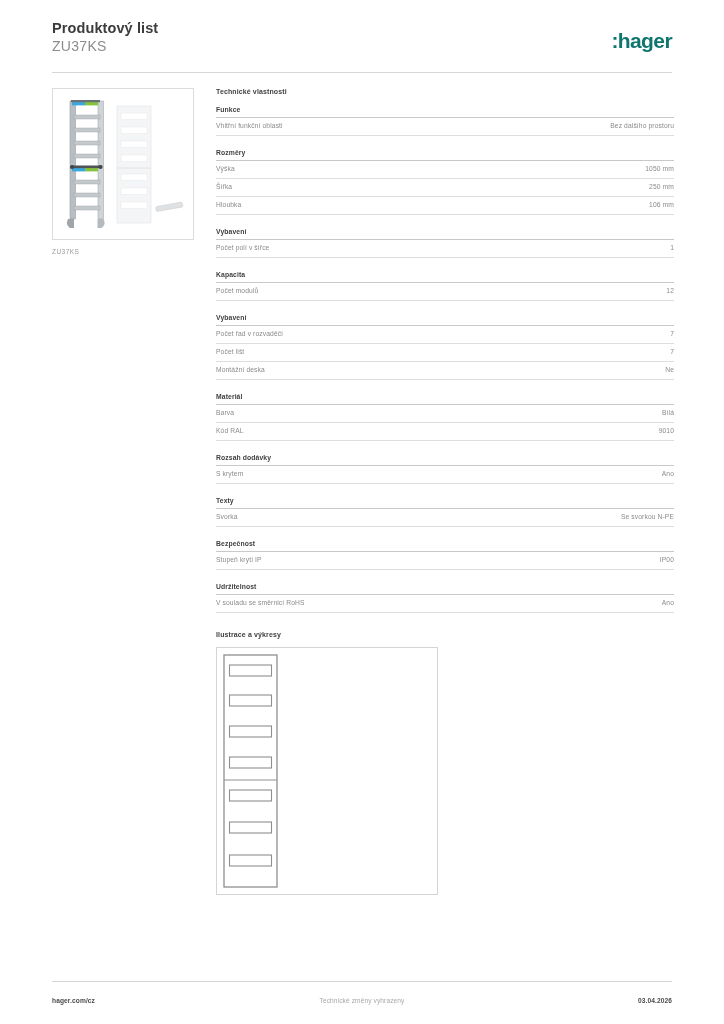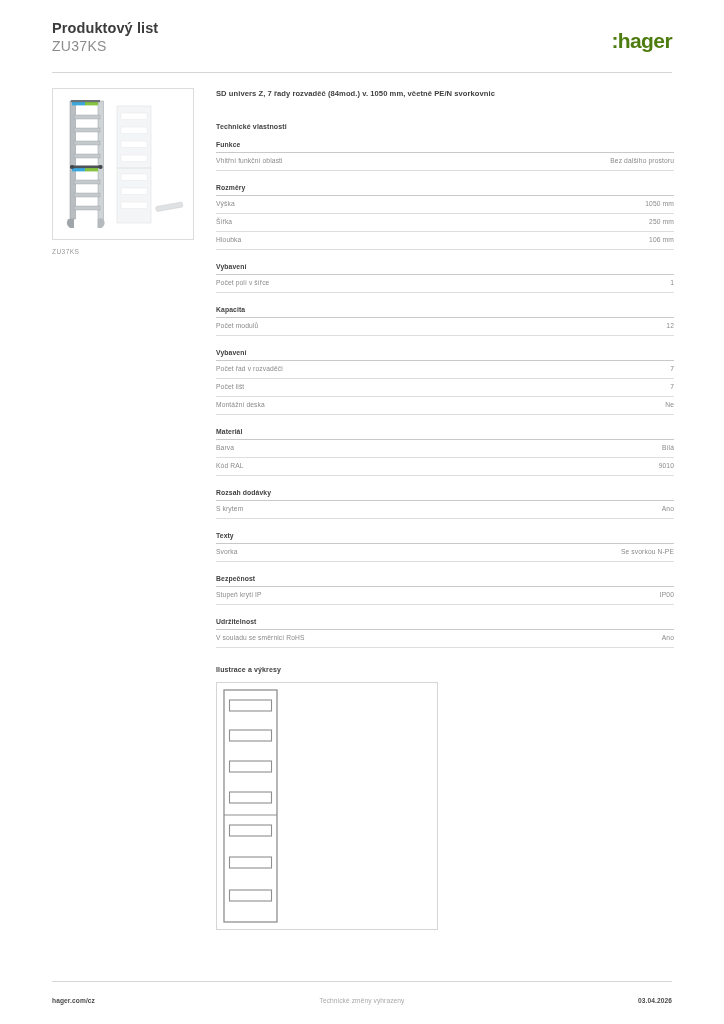--- a/index.html
+++ b/index.html
@@ -207,21 +207,21 @@
   }
 </style>
 </head>
 <body>
 
 <div class="page">
 
   <div class="header">
     <div class="doc-title">Produktový list</div>
     <div class="doc-subtitle">ZU37KS</div>
-    <div class="brand-logo" style="color: #4d7c0f;">:hager</div>
+    <div class="brand-logo" style="color: #0f766e;">:hager</div>
   </div>
   <div class="header-rule"></div>
 
   <div class="product-figure">
     <div class="product-frame">
       <svg width="140" height="150" viewBox="0 0 140 150">
 
         <g>
 
           <rect x="17" y="12" width="5.5" height="118" fill="#b9bec2" stroke="#8d9296" stroke-width="0.5"></rect>
@@ -264,21 +264,20 @@
 
         <g transform="rotate(-10 118 119)">
           <rect x="103" y="115" width="27" height="5" rx="1.6" fill="#dfe1e3" stroke="#c8cbce" stroke-width="0.5"></rect>
         </g>
       </svg>
     </div>
     <div class="product-caption">ZU37KS</div>
   </div>
 
   <div class="content">
-    <div class="product-desc">SD univers Z, 7 řady rozvaděč (84mod.) v. 1050 mm, včetně PE/N svorkovnic</div>
     <div class="section-heading">Technické vlastnosti</div>
 
     <div id="spec-container">
         <div class="spec-group">
           <div class="group-title">Funkce</div>
           <div class="spec-row">
             <div class="spec-label">Vhitřní funkční oblasti</div>
             <div class="spec-value">Bez dalšího prostoru</div>
           </div>
         </div>

